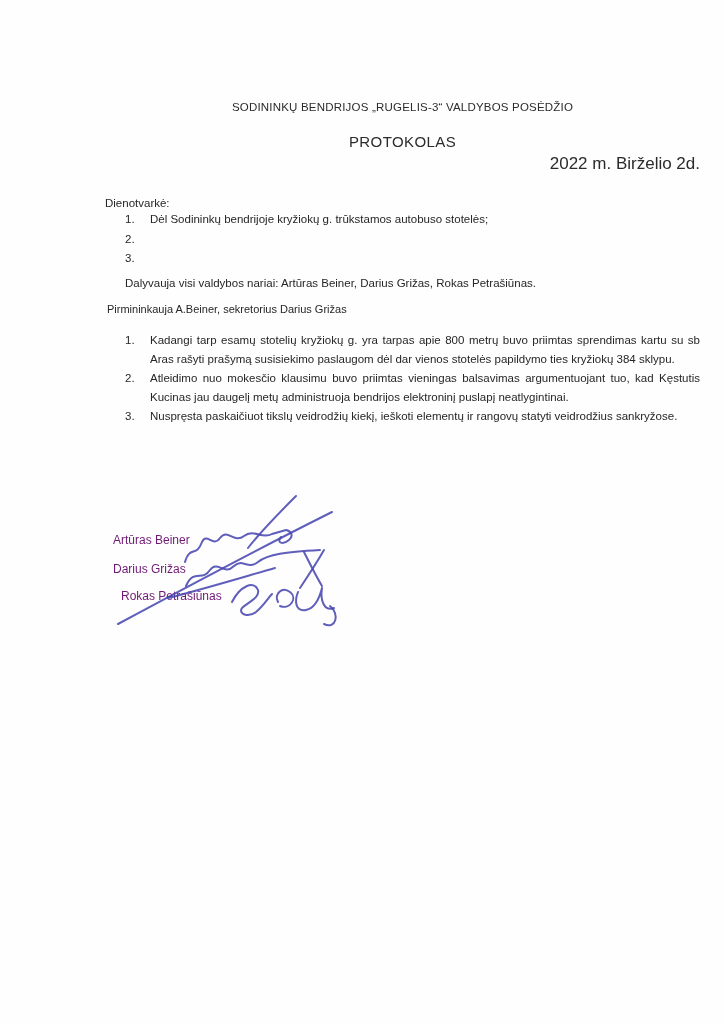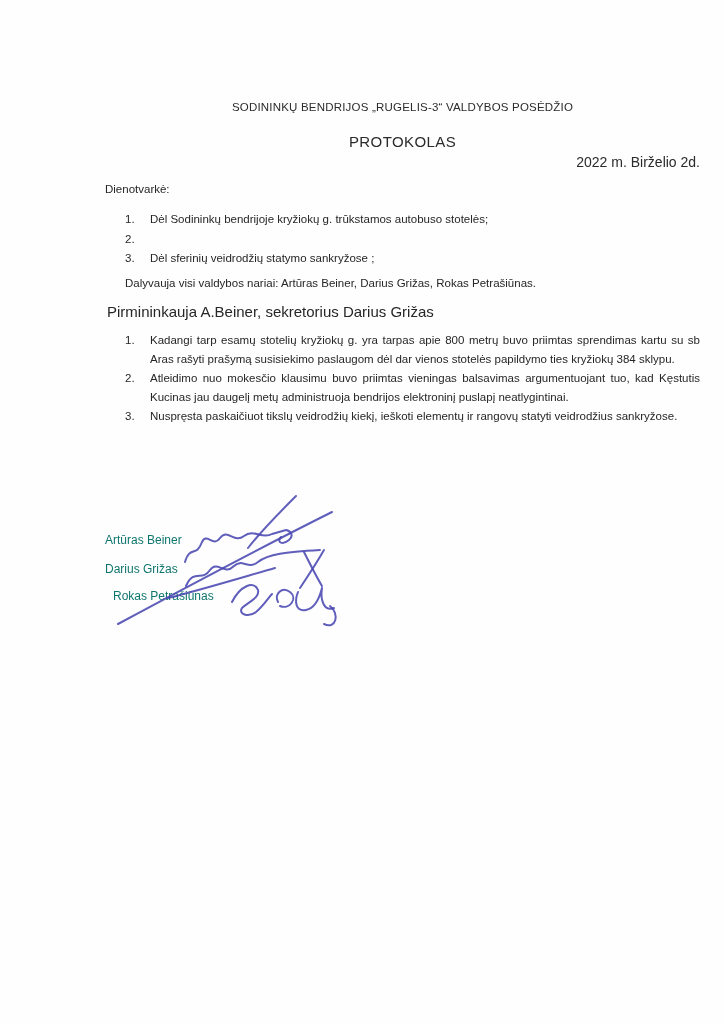--- a/index.html
+++ b/index.html
@@ -38,26 +38,26 @@
     left: 0; right: 0;
     text-align: center;
     font-size: 15px;
     letter-spacing: 0.4px;
     color: #2b2b2b;
   }
   .date-line {
     position: absolute;
     top: 154px;
     right: 0;
-    font-size: 14px;
+    font-size: 17px;
     color: #2b2b2b;
   }
   .agenda-heading {
     position: absolute;
-    top: 183px;
+    top: 197px;
     left: 0;
     font-size: 11.5px;
   }
   .agenda-list {
     position: absolute;
     top: 210px;
     left: 20px;
     right: 0;
   }
   .agenda-item {
@@ -73,21 +73,21 @@
     position: absolute;
     top: 277px;
     left: 0;
     font-size: 11.5px;
     padding-left: 20px;
   }
   .chair-line {
     position: absolute;
     top: 303px;
     left: 2px;
-    font-size: 15px;
+    font-size: 11px;
   }
   .minutes-list {
     position: absolute;
     top: 331px;
     left: 20px;
     right: 0;
   }
   .minutes-item {
     display: flex;
     font-size: 11.5px;
@@ -96,23 +96,23 @@
   .mtext {
     flex: 1;
   }
   .mline {
     display: block;
     text-align: justify;
   }
   .mline:empty { display: none; }
   .signatures .sig-name {
     position: absolute;
-    left: 0;
+    left: 8px;
     font-size: 12px;
-    color: #0f766e;
+    color: #701a75;
     white-space: nowrap;
   }
   .sig-name-0 { top: 533px; }
   .sig-name-1 { top: 562px; }
   .sig-name-2 { top: 589px; margin-left: 8px; }
   .signature-ink {
     position: absolute;
     left: 90px;
     top: 490px;
     width: 260px;
@@ -142,21 +142,20 @@
     <div class="agenda-list">
       <div class="agenda-item">
         <span class="num">1.</span>
         <span class="atext">Dėl Sodininkų bendrijoje kryžiokų g. trūkstamos autobuso stotelės;</span>
       </div>
       <div class="agenda-item">
         <span class="num">2.</span>
       </div>
       <div class="agenda-item">
         <span class="num">3.</span>
-        <span class="atext">Dėl sferinių veidrodžių statymo sankryžose ;</span>
       </div>
     </div>
 
     <div class="attendees-line">Dalyvauja visi valdybos nariai: Artūras Beiner, Darius Grižas, Rokas Petrašiūnas.</div>
     <div class="chair-line">Pirmininkauja A.Beiner, sekretorius Darius Grižas</div>
 
     <div class="minutes-list">
       <div class="minutes-item">
         <span class="num">1.</span>
         <div class="mtext">

